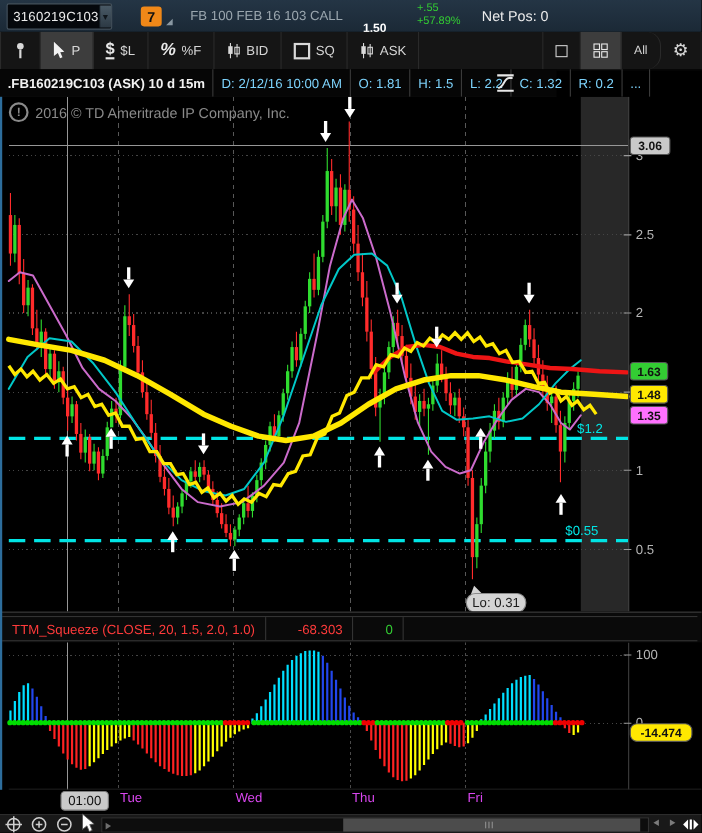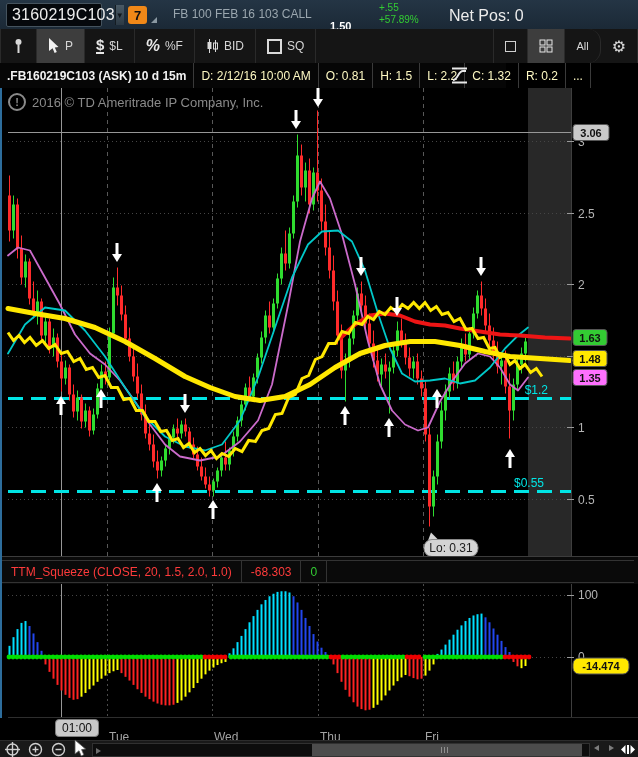--- a/index.html
+++ b/index.html
@@ -3,70 +3,70 @@
 <meta charset="utf-8">
 <style>
   html,body{margin:0;padding:0;background:#000;}
   .app{position:relative;width:638px;height:757px;background:#000;overflow:hidden;
        font-family:"Liberation Sans",sans-serif;-webkit-font-smoothing:antialiased;}
   
   .symbol-bar{position:absolute;left:0;top:0;width:638px;height:29px;
       background:linear-gradient(#243545,#1b2936);border-bottom:1px solid #0b141c;}
   .sym-box{position:absolute;left:6px;top:3px;width:94px;height:22px;background:#05080c;
       border:1px solid #45535e;border-radius:2px;display:flex;align-items:center;}
-  .sym-text{flex:1;color:#ececec;font-size:16px;padding-left:5px;letter-spacing:0.2px;}
+  .sym-text{flex:1;color:#ececec;font-size:12px;padding-left:5px;letter-spacing:0.2px;}
   .sym-dd{width:19px;height:20px;background:linear-gradient(#4a5a66,#2c3944);display:flex;
       align-items:center;justify-content:center;color:#10161c;font-size:8px;border-left:1px solid #141c22;}
   .badge{position:absolute;left:128px;top:6px;width:19px;height:18px;background:#f08818;
       border-radius:3px;color:#111;font-weight:bold;font-size:13px;display:flex;
       align-items:center;justify-content:center;}
   .badge-corner{position:absolute;left:151px;top:17px;width:0;height:0;
       border-left:6px solid transparent;border-bottom:6px solid #8a98a2;}
   .sym-desc{position:absolute;left:173px;top:7px;color:#9aa6ae;font-size:12px;}
   .sym-last{position:absolute;left:330px;top:20px;color:#fff;font-size:11px;font-weight:bold;}
   .sym-chg{position:absolute;left:379px;top:2px;font-size:10px;line-height:12px;}
-  .sym-netpos{position:absolute;left:438px;top:7px;color:#ececec;font-size:16px;margin-left:11px;}
+  .sym-netpos{position:absolute;left:438px;top:7px;color:#ececec;font-size:13px;}
   
   .toolbar{position:absolute;left:0;top:29px;width:638px;height:34px;background:#151515;
       display:flex;align-items:stretch;border-bottom:1px solid #000;}
   .tb-btn{display:flex;align-items:center;justify-content:center;gap:5px;color:#d6d6d6;
       font-size:12px;padding:0 11px;border-right:1px solid #2a2a2a;}
   .tb-btn.first{border-left:1px solid #2a2a2a;}
   .tb-btn.active{background:#3d3d3d;}
   .tb-spacer{flex:1;}
   .tb-right{display:flex;align-items:stretch;}
   .dollar-ic{font-size:15px;font-weight:bold;color:#e8e8e8;border-bottom:2px solid #e8e8e8;line-height:14px;}
   .pct-ic{font-size:16px;font-weight:bold;color:#e8e8e8;font-style:italic;}
   .sq-ic{width:11px;height:11px;border:2px solid #d9d9d9;}
   .sm-sq{width:9px;height:9px;border:1.5px solid #cfcfcf;}
   .gear{font-size:16px;color:#d9d9d9;}
   
   .chart-header{position:absolute;left:0;top:63px;width:506px;height:25px;background:#060606;
       display:flex;align-items:stretch;border-bottom:1px solid #222;}
   .ch-cell{display:flex;align-items:center;padding:0 7px;border-right:1px solid #3a3a3a;
-      color:#fef9c3;font-size:12px;white-space:nowrap;}
+      color:#7dd3fc;font-size:12px;white-space:nowrap;}
   .ch-cell.title{color:#f2f2f2;font-weight:bold;}
   .ch-style{position:absolute;right:36px;top:2px;}
   
   .main-chart{position:absolute;left:0;top:88px;width:638px;height:468px;background:#000;}
   .squeeze{position:absolute;left:0;top:584px;width:638px;height:134px;background:#000;}
   svg{display:block;}
   .watermark{position:absolute;left:8px;top:5px;display:flex;align-items:center;gap:6px;
       color:#8a8a8a;font-size:13px;}
   .wm-ic{width:14px;height:14px;border:2px solid #8a8a8a;border-radius:50%;display:flex;
       align-items:center;justify-content:center;font-size:11px;font-weight:bold;color:#8a8a8a;}
   .blue-edge{position:absolute;left:0;top:88px;width:2px;height:652px;background:#2d6d9c;}
   
   .ttm{position:absolute;left:0;top:556px;width:638px;height:28px;background:#0a0a0a;border-top:1px solid #3c3c3c;}
   .ttm-row{position:absolute;left:2px;top:3px;right:4px;height:21px;display:flex;align-items:stretch;
-      border-top:1px solid #333;border-bottom:1px solid #333;}
+      border-top:1px solid #333;border-bottom:1px solid #333;gap:20px;}
   .ttm-cell{display:flex;align-items:center;padding:0 9px;border-right:1px solid #333;font-size:12px;white-space:nowrap;}
   
   .time-axis{position:absolute;left:0;top:718px;width:638px;height:22px;background:#000;}
-  .day-label{position:absolute;top:12px;color:#a3a3a3;font-size:12px;}
+  .day-label{position:absolute;top:0;color:#d946ef;font-size:12px;}
   .time-bubble{position:absolute;left:55px;top:1px;background:#c9c9c9;border:1px solid #7d7d7d;
       border-radius:4px;color:#111;font-size:12px;padding:0px 6px;height:16px;line-height:16px;}
   
   .bottom-bar{position:absolute;left:0;top:740px;width:638px;height:17px;background:#191919;border-top:1px solid #2c2c2c;}
   .bb-icon{position:absolute;top:0px;}
   .scroll-track{position:absolute;left:92px;top:2px;width:496px;height:12px;background:#0d0d0d;border:1px solid #313131;}
   .scroll-thumb{position:absolute;left:219px;top:0px;width:270px;height:12px;background:#4c4c4c;}
   .thumb-grip{position:absolute;left:50%;top:3px;margin-left:-6px;display:flex;gap:2px;}
   .thumb-grip span{width:1px;height:6px;background:#8f8f8f;display:block;}
   .tri{width:0;height:0;position:absolute;top:4px;}
@@ -120,20 +120,29 @@
           <line x1="3.5" y1="1" x2="3.5" y2="15" stroke="#d9d9d9"></line>
           <rect x="1.5" y="4" width="4" height="7" fill="#d9d9d9"></rect>
           <line x1="9.5" y1="2" x2="9.5" y2="14" stroke="#d9d9d9"></line>
           <rect x="7.5" y="5" width="4" height="6" fill="none" stroke="#d9d9d9"></rect>
         </svg>
       <span>BID</span>
     </div>
     <div class="tb-btn">
       <span class="sq-ic"></span>
       <span>SQ</span>
+    </div>
+    <div class="tb-btn">
+      <svg width="13" height="16">
+          <line x1="3.5" y1="1" x2="3.5" y2="15" stroke="#d9d9d9"></line>
+          <rect x="1.5" y="4" width="4" height="7" fill="#d9d9d9"></rect>
+          <line x1="9.5" y1="2" x2="9.5" y2="14" stroke="#d9d9d9"></line>
+          <rect x="7.5" y="5" width="4" height="6" fill="none" stroke="#d9d9d9"></rect>
+        </svg>
+      <span>ASK</span>
     </div>
     <div class="tb-spacer"></div>
     <div class="tb-right">
       <div class="tb-btn first">
           <span class="sm-sq"></span>
         </div>
       <div class="tb-btn active">
         <svg width="14" height="14">
             <rect x="1" y="1" width="5" height="5" fill="none" stroke="#e8e8e8"></rect>
             <rect x="8" y="1" width="5" height="5" fill="none" stroke="#e8e8e8"></rect>
@@ -144,21 +153,21 @@
       <div class="tb-btn" style="font-size:11px;border-radius:13px;">All</div>
       <div class="tb-btn">
           <span class="gear">⚙</span>
         </div>
     </div>
   </div>
 
   <div class="chart-header">
     <div class="ch-cell title">.FB160219C103 (ASK) 10 d 15m</div>
     <div class="ch-cell">D: 2/12/16 10:00 AM</div>
-    <div class="ch-cell">O: 0.81</div>
+    <div class="ch-cell">O: 1.81</div>
     <div class="ch-cell">H: 1.5</div>
     <div class="ch-cell">L: 2.2</div>
     <div class="ch-cell">C: 1.32</div>
     <div class="ch-cell">R: 0.2</div>
     <div class="ch-cell">...</div>
     <div class="ch-style">
       <svg width="21" height="21">
           <line x1="3" y1="3.5" x2="18" y2="3.5" stroke="#e8e8e8" stroke-width="2"></line>
           <line x1="3" y1="17.5" x2="18" y2="17.5" stroke="#e8e8e8" stroke-width="2"></line>
           <path d="M4 15 C9 15 9 6 14 6 L17 6" fill="none" stroke="#e8e8e8" stroke-width="1.8"></path>

